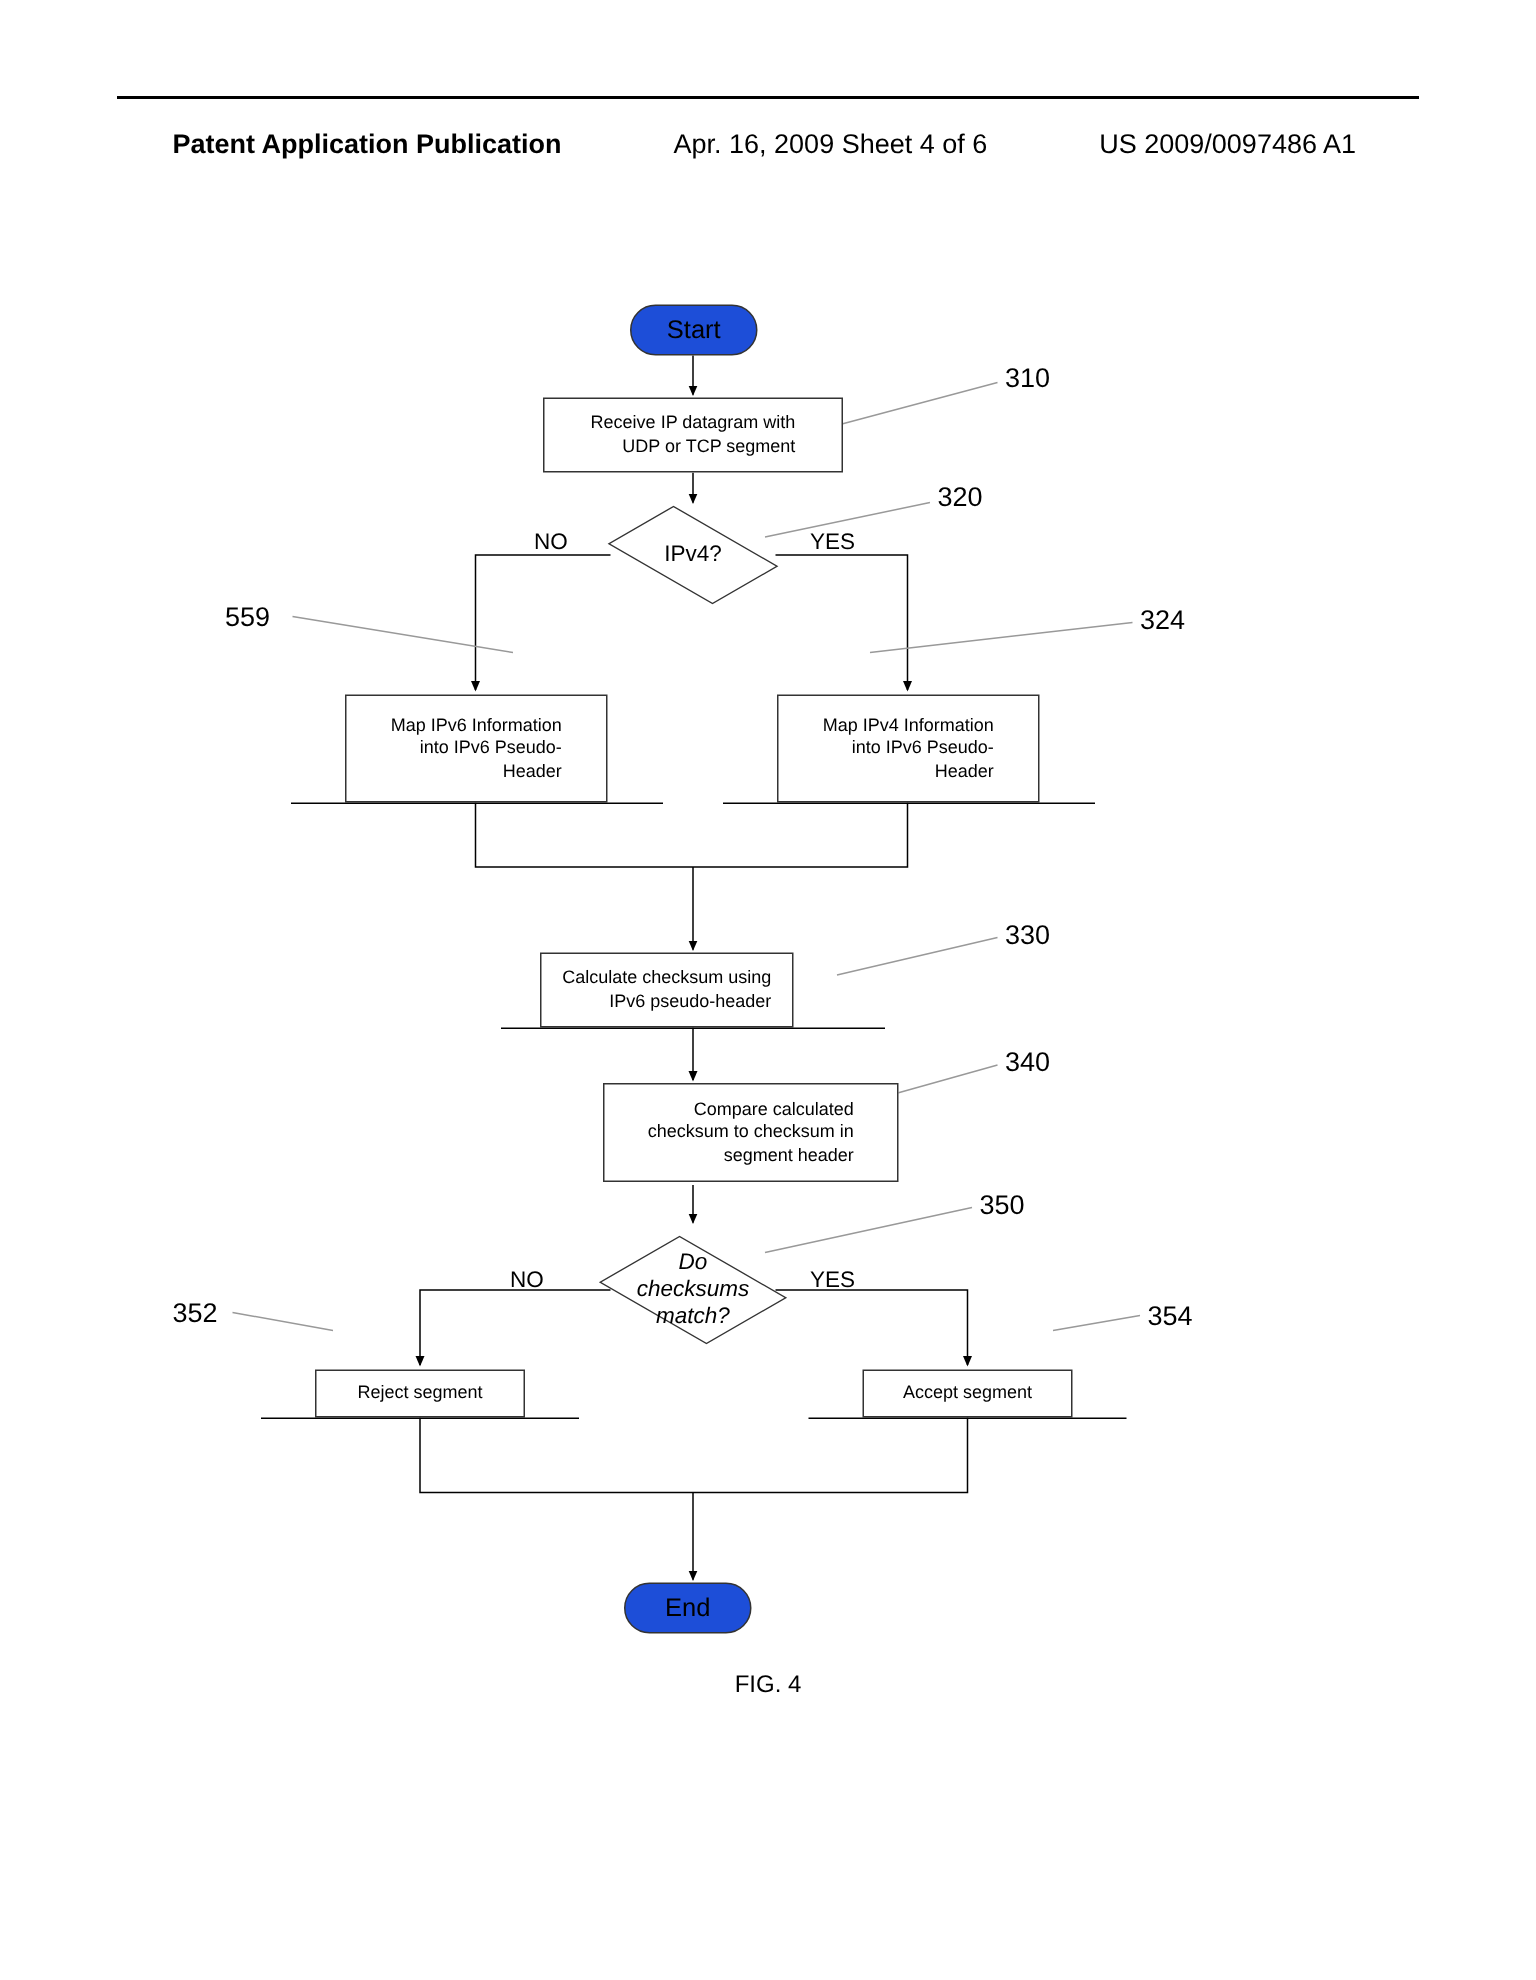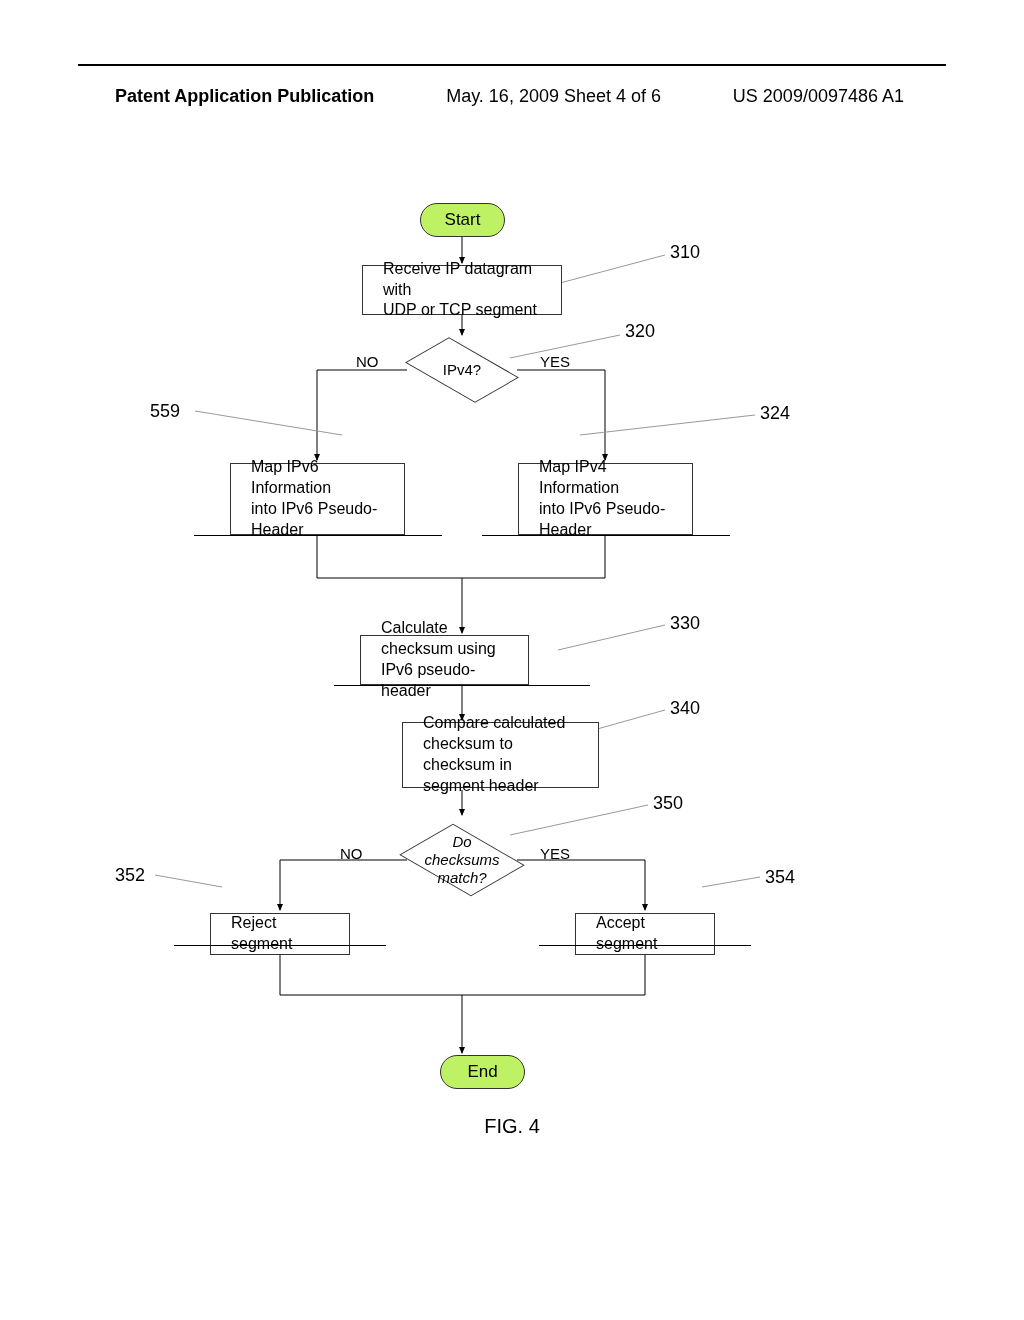--- a/index.html
+++ b/index.html
@@ -45,40 +45,40 @@
     .diagram {
       position: absolute;
       top: 195px;
       left: 0;
       width: 1024px;
       height: 1000px;
     }
     .terminator {
       position: absolute;
       border: 1px solid #333;
-      background: #bef264;
+      background: #1d4ed8;
       border-radius: 50px;
       display: flex;
       align-items: center;
       justify-content: center;
       font-size: 17px;
       text-align: center;
       padding: 6px 16px;
     }
     .process {
       position: absolute;
       border: 1px solid #333;
       background: #fff;
       display: flex;
       align-items: center;
       justify-content: center;
-      text-align: left;
-      font-size: 16px;
+      text-align: right;
+      font-size: 12px;
       line-height: 1.3;
-      padding: 20px;
+      padding: 8px;
     }
     .decision {
       position: absolute;
       width: 110px;
       height: 70px;
       display: flex;
       align-items: center;
       justify-content: center;
       text-align: center;
       font-size: 15px;
@@ -101,40 +101,40 @@
     .flow-label {
       position: absolute;
       font-size: 15px;
     }
     .ref-num {
       position: absolute;
       font-size: 18px;
     }
     .figlabel {
       position: absolute;
-      font-size: 20px;
+      font-size: 16px;
       left: 50%;
       transform: translateX(-50%);
     }
     svg.connectors {
       position: absolute;
       top: 0;
       left: 0;
       width: 1024px;
       height: 1000px;
     }
   </style>
 </head>
 <body>
 
 <div class="hdr-line"></div>
 
 <div class="page-header">
   <span class="hdr-left">Patent Application Publication</span>
-  <span class="hdr-center">May. 16, 2009  Sheet 4 of 6</span>
+  <span class="hdr-center">Apr. 16, 2009  Sheet 4 of 6</span>
   <span class="hdr-right">US 2009/0097486 A1</span>
 </div>
 
 <div class="diagram">
 
   <svg class="connectors">
     <defs>
       <marker id="arrow" markerWidth="8" markerHeight="8" refX="6" refY="3" orient="auto">
         <path d="M0,0 L7,3 L0,6 Z" fill="#000"></path>
       </marker>
@@ -238,21 +238,21 @@
     <span>Reject segment</span>
   </div>
 
   <div class="process" style="left:575px; top:718px; width:140px; height:32px;">
     <span>Accept segment</span>
   </div>
 
   <div style="position:absolute; left:174px; top:750px; width:212px; height:1px; background:#000;"></div>
   <div style="position:absolute; left:539px; top:750px; width:212px; height:1px; background:#000;"></div>
 
-  <div class="terminator" style="left:440px; top:860px; width:85px; height:34px;">
+  <div class="terminator" style="left:416px; top:860px; width:85px; height:34px;">
     <span>End</span>
   </div>
 
   <div class="ref-num" style="left:670px; top:47px;">310</div>
   <div class="ref-num" style="left:625px; top:126px;">320</div>
   <div class="ref-num" style="left:150px; top:206px;">559</div>
   <div class="ref-num" style="left:760px; top:208px;">324</div>
   <div class="ref-num" style="left:670px; top:418px;">330</div>
   <div class="ref-num" style="left:670px; top:503px;">340</div>
   <div class="ref-num" style="left:653px; top:598px;">350</div>

